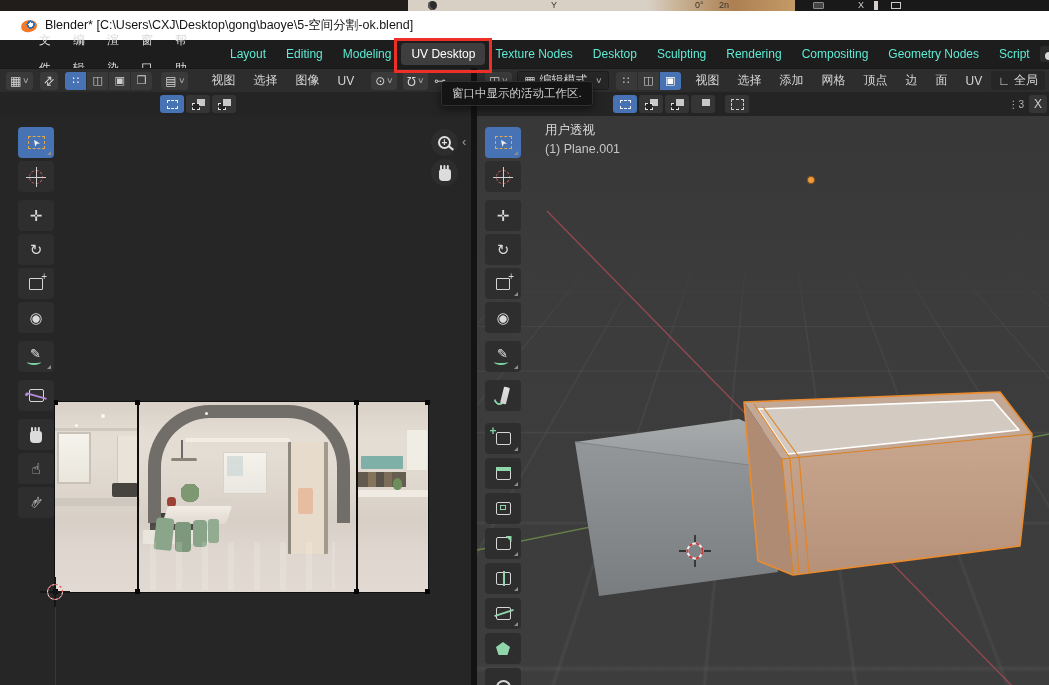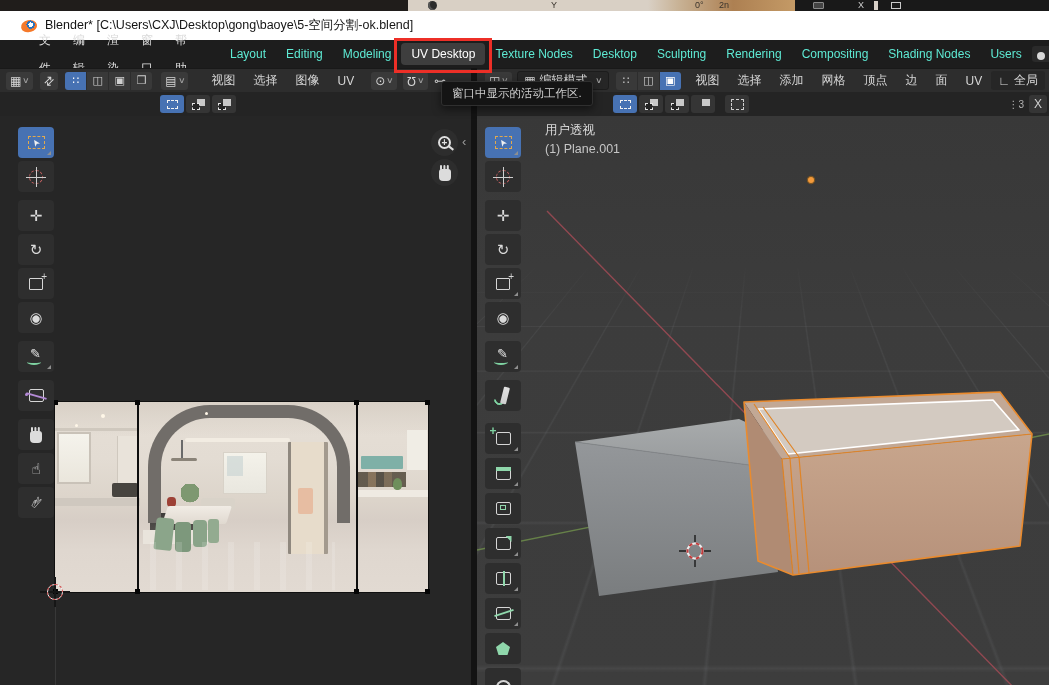--- a/index.html
+++ b/index.html
@@ -150,22 +150,22 @@
   <div class="tabs">
     <span class="tab">Layout</span>
     <span class="tab">Editing</span>
     <span class="tab">Modeling</span>
     <span class="tab on"><span>UV Desktop</span><span class="annot"></span></span>
     <span class="tab">Texture Nodes</span>
     <span class="tab">Desktop</span>
     <span class="tab">Sculpting</span>
     <span class="tab">Rendering</span>
     <span class="tab">Compositing</span>
-    <span class="tab">Shading Nodes</span>
-    <span class="tab">Users</span>
+    <span class="tab">Geometry Nodes</span>
+    <span class="tab">Script</span>
   </div>
   <div id="scenew">
     <span class="sico">
         <i class="b"></i>
       </span>
 
   </div>
 </div>
 
 <div id="tooltip">窗口中显示的活动工作区.</div>

